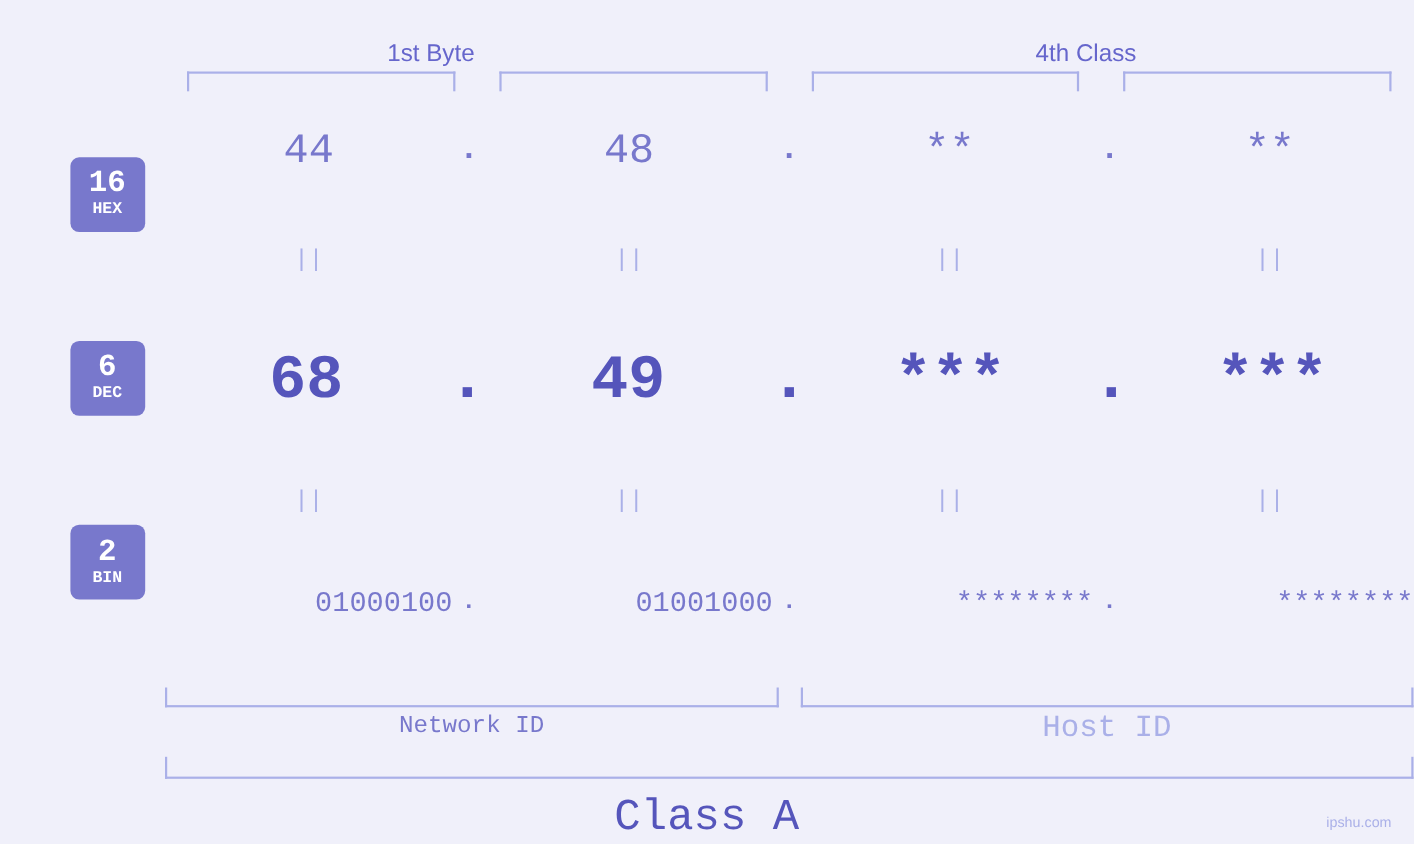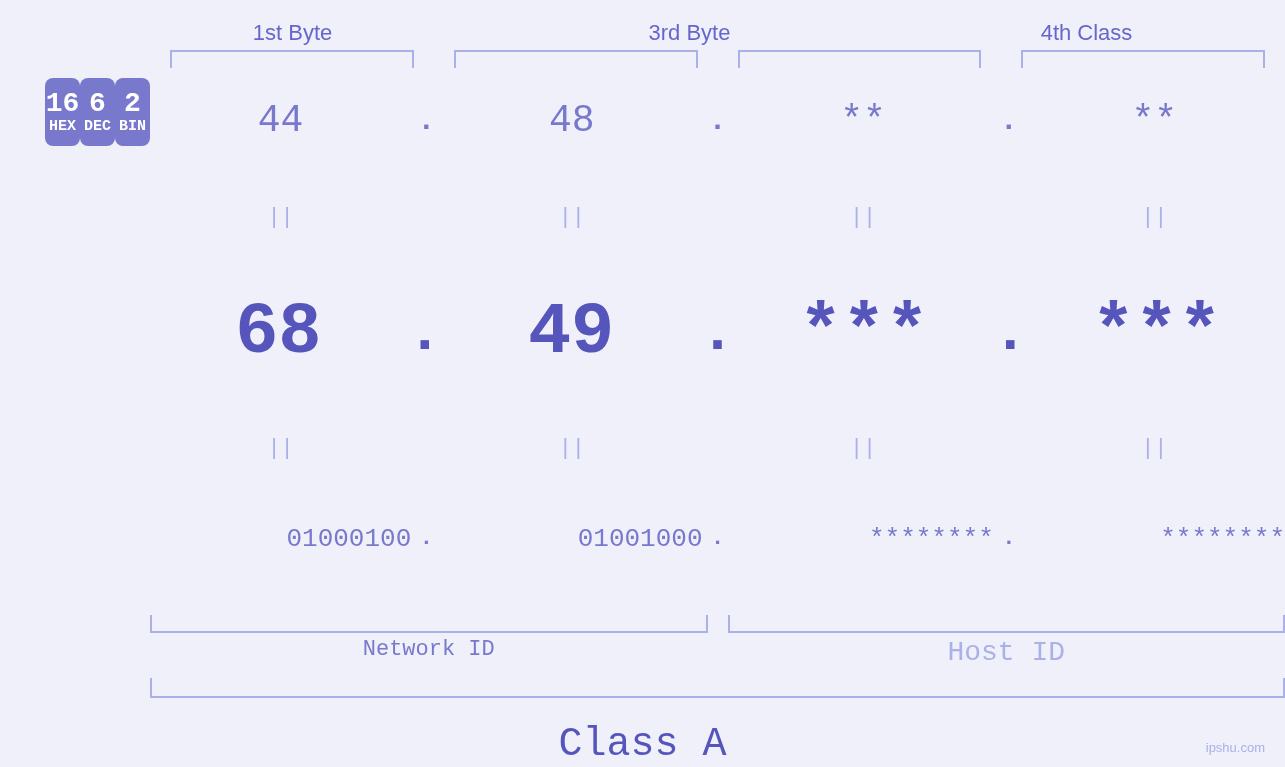--- a/index.html
+++ b/index.html
@@ -19,21 +19,21 @@
       position: relative;
       display: flex;
       flex-direction: column;
       align-items: center;
     }
 
     
     .byte-headers {
       display: flex;
       width: 100%;
-      margin-top: 20px;
+      margin-top: 35px;
       padding-left: 94px;
     }
 
     .byte-header {
       flex: 1;
       text-align: center;
       color: #6666cc;
       font-size: 22px;
       font-family: Arial, sans-serif;
       font-weight: normal;
@@ -60,23 +60,23 @@
     .content-area {
       display: flex;
       width: 100%;
       flex: 1;
       padding-left: 0;
     }
 
     
     .base-labels {
       display: flex;
-      flex-direction: row;
+      flex-direction: column;
       justify-content: space-around;
-      align-items: flex-start;
+      align-items: center;
       width: 150px;
       padding: 10px 0 30px 45px;
     }
 
     .base-badge {
       background-color: #7878cc;
       color: white;
       width: 68px;
       height: 68px;
       border-radius: 8px;
@@ -116,21 +116,21 @@
       flex: 1;
       text-align: center;
       color: #7878cc;
     }
 
     .value-hex {
       font-size: 38px;
     }
 
     .value-dec {
-      font-size: 72px;
+      font-size: 56px;
       font-weight: bold;
       color: #5555bb;
     }
 
     .value-bin {
       font-size: 26px;
       text-align: right;
     }
 
     .separator {
@@ -149,20 +149,21 @@
       display: flex;
       justify-content: space-around;
       padding: 0;
       margin: 0;
     }
 
     
     .bottom-section {
       width: 100%;
       padding-left: 150px;
+      margin-bottom: 10px;
     }
 
     .bottom-brackets {
       display: flex;
       width: 100%;
       margin-bottom: 4px;
     }
 
     .bottom-bracket-network {
       width: calc(50% - 10px);
@@ -207,21 +208,21 @@
       border: 2px solid #aab0e8;
       border-top: none;
       margin-top: 10px;
     }
 
     
     .class-label {
       color: #5555bb;
       font-size: 40px;
       text-align: center;
-      margin-top: 24px;
+      margin-top: 4px;
       font-family: 'Courier New', Courier, monospace;
     }
 
     
     .watermark {
       position: absolute;
       bottom: 12px;
       right: 20px;
       color: #aab0e8;
       font-size: 13px;
@@ -244,21 +245,20 @@
       font-size: 22px;
     }
   </style>
 </head>
 <body>
 
 <div class="main-container">
 
   <div class="byte-headers">
     <div class="byte-header">1st Byte</div>
-    <div class="byte-header">3rd Byte</div>
     <div class="byte-header">4th Class</div>
   </div>
 
   <div class="bracket-row">
     <div class="bracket"></div>
     <div class="bracket"></div>
     <div class="bracket"></div>
     <div class="bracket"></div>
   </div>
 

